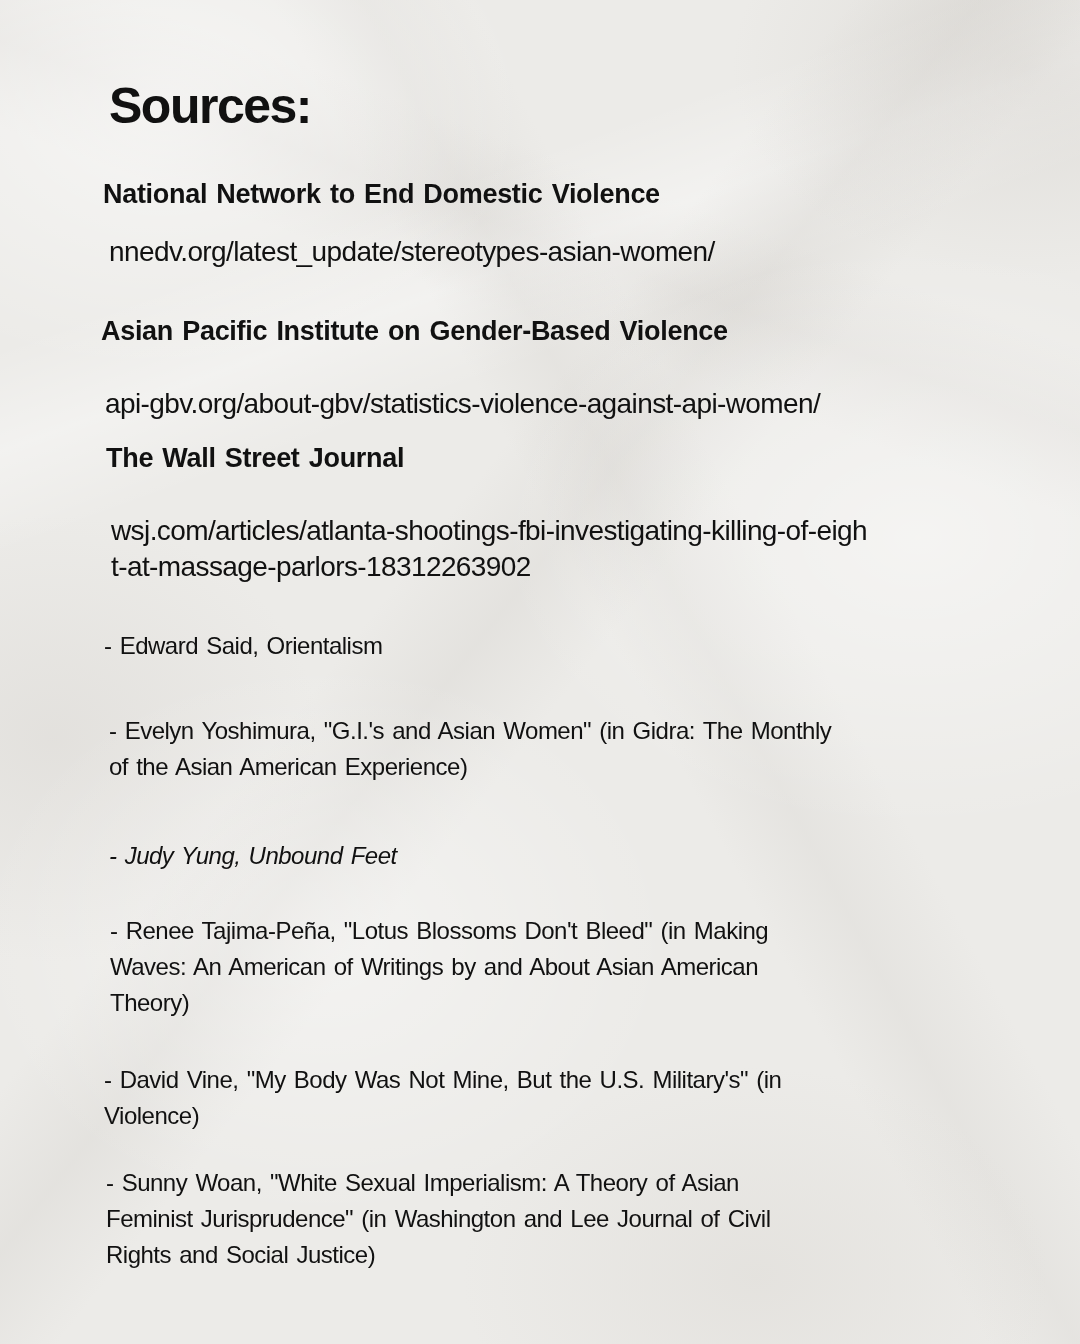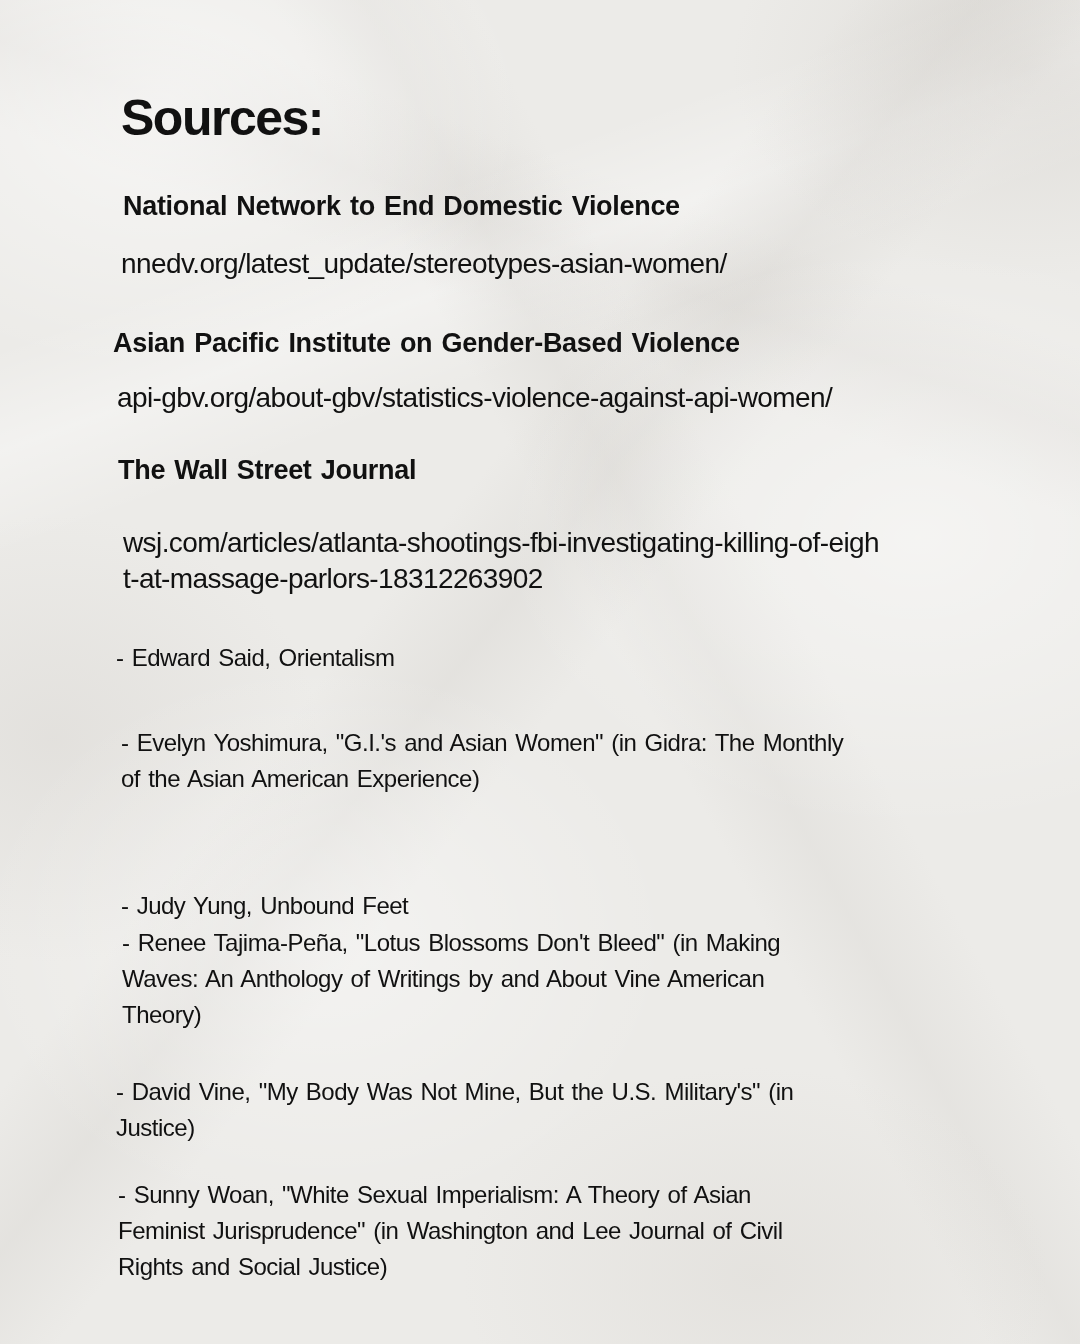--- a/index.html
+++ b/index.html
@@ -21,21 +21,21 @@
         radial-gradient(ellipse 420px 300px at 70% 95%, rgba(210,206,200,0.30), rgba(210,206,200,0) 70%),
         linear-gradient(128deg, rgba(0,0,0,0) 40%, rgba(190,186,180,0.18) 46%, rgba(0,0,0,0) 52%),
         linear-gradient(62deg, rgba(0,0,0,0) 55%, rgba(190,186,180,0.15) 60%, rgba(0,0,0,0) 66%),
         linear-gradient(160deg, rgba(0,0,0,0) 20%, rgba(255,255,255,0.35) 26%, rgba(0,0,0,0) 32%),
         linear-gradient(20deg, rgba(0,0,0,0) 70%, rgba(195,190,185,0.16) 75%, rgba(0,0,0,0) 80%);
       font-family: "Liberation Sans", sans-serif;
       color: #111111;
     }
     .block {
       position: absolute;
-      margin: 12px;
+      margin: 0;
       white-space: normal;
     }
     .title {
       font-size: 50px;
       font-weight: 700;
       letter-spacing: -1.5px;
       line-height: 56px;
     }
     .heading {
       font-size: 27px;
@@ -56,53 +56,53 @@
       letter-spacing: -0.5px;
       line-height: 36px;
       word-spacing: 2px;
     }
   </style>
 </head>
 <body>
 
 <h1 class="block title" style="left:109px; top:78px;">Sources:</h1>
 
-<div class="block heading" style="left:111px; top:176px;">National Network to End Domestic Violence</div>
+<div class="block heading" style="left:103px; top:176px;">National Network to End Domestic Violence</div>
 <div class="block url" style="left:109px; top:234px;">nnedv.org/latest_update/stereotypes-asian-women/</div>
 
 <div class="block heading" style="left:101px; top:313px;">Asian Pacific Institute on Gender-Based Violence</div>
-<div class="block url" style="left:105px; top:368px;">api-gbv.org/about-gbv/statistics-violence-against-api-women/</div>
+<div class="block url" style="left:105px; top:386px;">api-gbv.org/about-gbv/statistics-violence-against-api-women/</div>
 
 <div class="block heading" style="left:106px; top:440px;">The Wall Street Journal</div>
 <div class="block url" style="left:111px; top:513px;">
   <div>wsj.com/articles/atlanta-shootings-fbi-investigating-killing-of-eigh</div>
   <div>t-at-massage-parlors-18312263902</div>
 </div>
 
 <div class="block entry" style="left:104px; top:628px;">
   <div>- Edward Said, Orientalism</div>
 </div>
 
 <div class="block entry" style="left:109px; top:713px;">
   <div>- Evelyn Yoshimura, "G.I.'s and Asian Women" (in Gidra: The Monthly</div>
   <div>of the Asian American Experience)</div>
 </div>
 
-<div class="block entry" style="left:109px; top:876px;">
+<div class="block entry" style="left:109px; top:838px;font-style:italic;">
   <div>- Judy Yung, Unbound Feet</div>
 </div>
 
 <div class="block entry" style="left:110px; top:913px;">
   <div>- Renee Tajima-Peña, "Lotus Blossoms Don't Bleed" (in Making</div>
-  <div>Waves: An Anthology of Writings by and About Vine American</div>
+  <div>Waves: An American of Writings by and About Asian American</div>
   <div>Theory)</div>
 </div>
 
 <div class="block entry" style="left:104px; top:1062px;">
   <div>- David Vine, "My Body Was Not Mine, But the U.S. Military's" (in</div>
-  <div>Justice)</div>
+  <div>Violence)</div>
 </div>
 
 <div class="block entry" style="left:106px; top:1165px;">
   <div>- Sunny Woan, "White Sexual Imperialism: A Theory of Asian</div>
   <div>Feminist Jurisprudence" (in Washington and Lee Journal of Civil</div>
   <div>Rights and Social Justice)</div>
 </div>
 
 </body></html>

